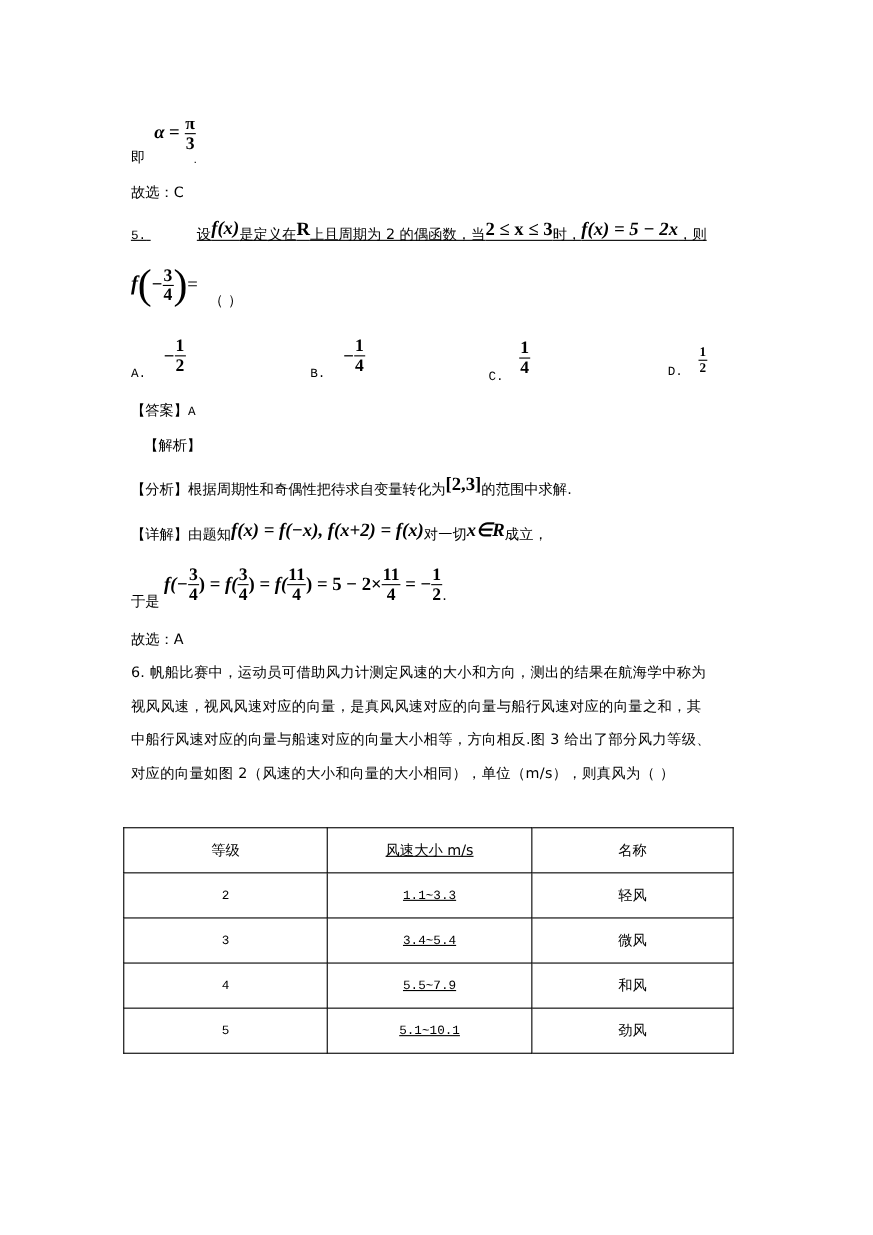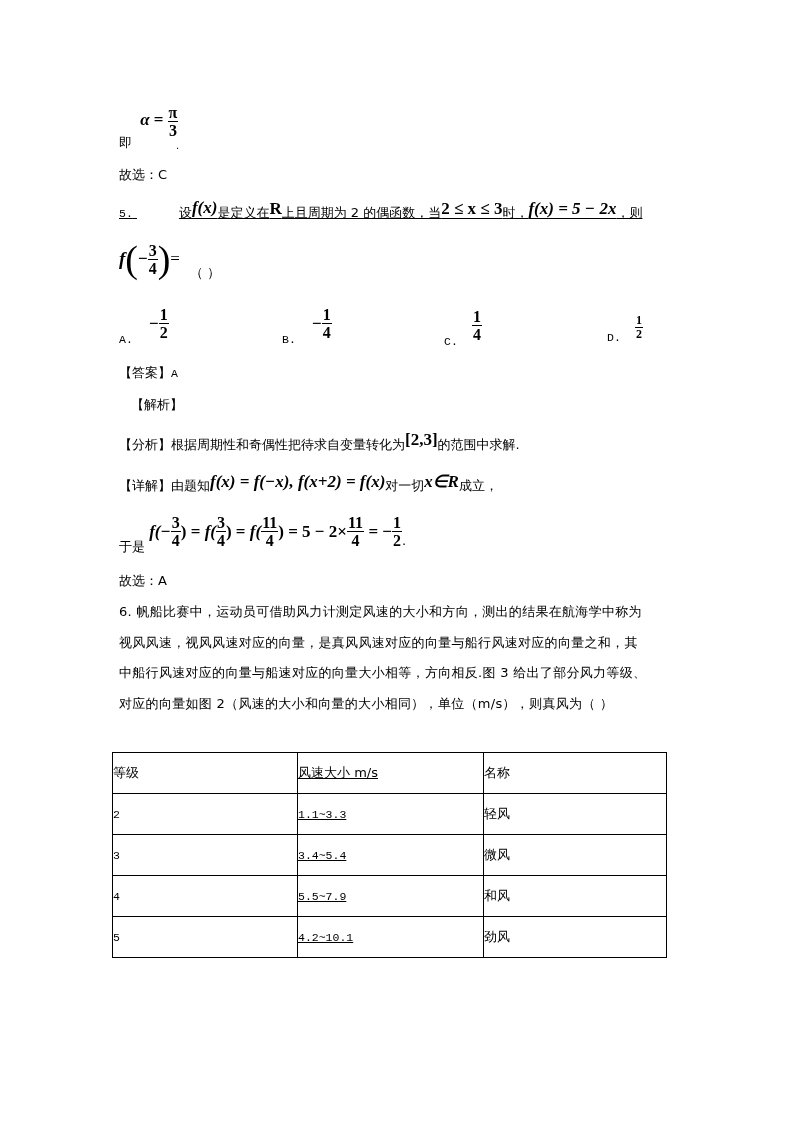--- a/index.html
+++ b/index.html
@@ -10,21 +10,21 @@
   .mono { font-family: "Liberation Mono", monospace; font-size: 11.5px; }
   .m { font-family: "Liberation Serif", serif; font-weight: bold; font-style: normal; font-size: 17px; }
   .mi { font-family: "Liberation Serif", serif; font-weight: bold; font-style: italic; font-size: 17px; }
   .frac { display: inline-flex; flex-direction: column; align-items: center; vertical-align: middle;
           font-family: "Liberation Serif", serif; font-weight: bold; font-size: 16px; line-height: 17px; }
   .frac .num { padding: 0 1px; }
   .frac .bar { width: 100%; border-top: 1.3px solid #000; }
   .frac.small { font-size: 12px; line-height: 13px; }
   .paren { font-family: "Liberation Serif", serif; font-size: 38px; font-weight: normal; vertical-align: middle; line-height: 38px; }
   table.wind { position: absolute; left: 112px; top: 752px; width: 555px; border-collapse: collapse; }
-  table.wind td { border: 1.5px solid #000; height: 40px; vertical-align: middle; padding: 0; }
+  table.wind td { border: 1.5px solid #000; height: 40px; text-align: center; vertical-align: middle; padding: 0; }
   table.wind td:nth-child(1) { width: 184px; }
   table.wind td:nth-child(2) { width: 185px; text-decoration: underline; }
   .para { position: absolute; left: 119px; width: 560px; line-height: 30.5px; font-size: 13px; letter-spacing: 0.3px; }
 </style>
 </head>
 <body>
 
 <div class="abs" style="left:119px; top:104px;">
   <span class="cn" style="position:relative; top:22px;">即</span>
   <span class="mi" style="margin-left:4px;">α</span>
@@ -151,17 +151,17 @@
     <td class="mono">3.4~5.4</td>
     <td class="cn">微风</td>
   </tr>
   <tr>
     <td class="mono">4</td>
     <td class="mono">5.5~7.9</td>
     <td class="cn">和风</td>
   </tr>
   <tr>
     <td class="mono">5</td>
-    <td class="mono">4.2~10.1</td>
+    <td class="mono">5.1~10.1</td>
     <td class="cn">劲风</td>
   </tr>
 </tbody>
   </table>
 
 </body></html>

